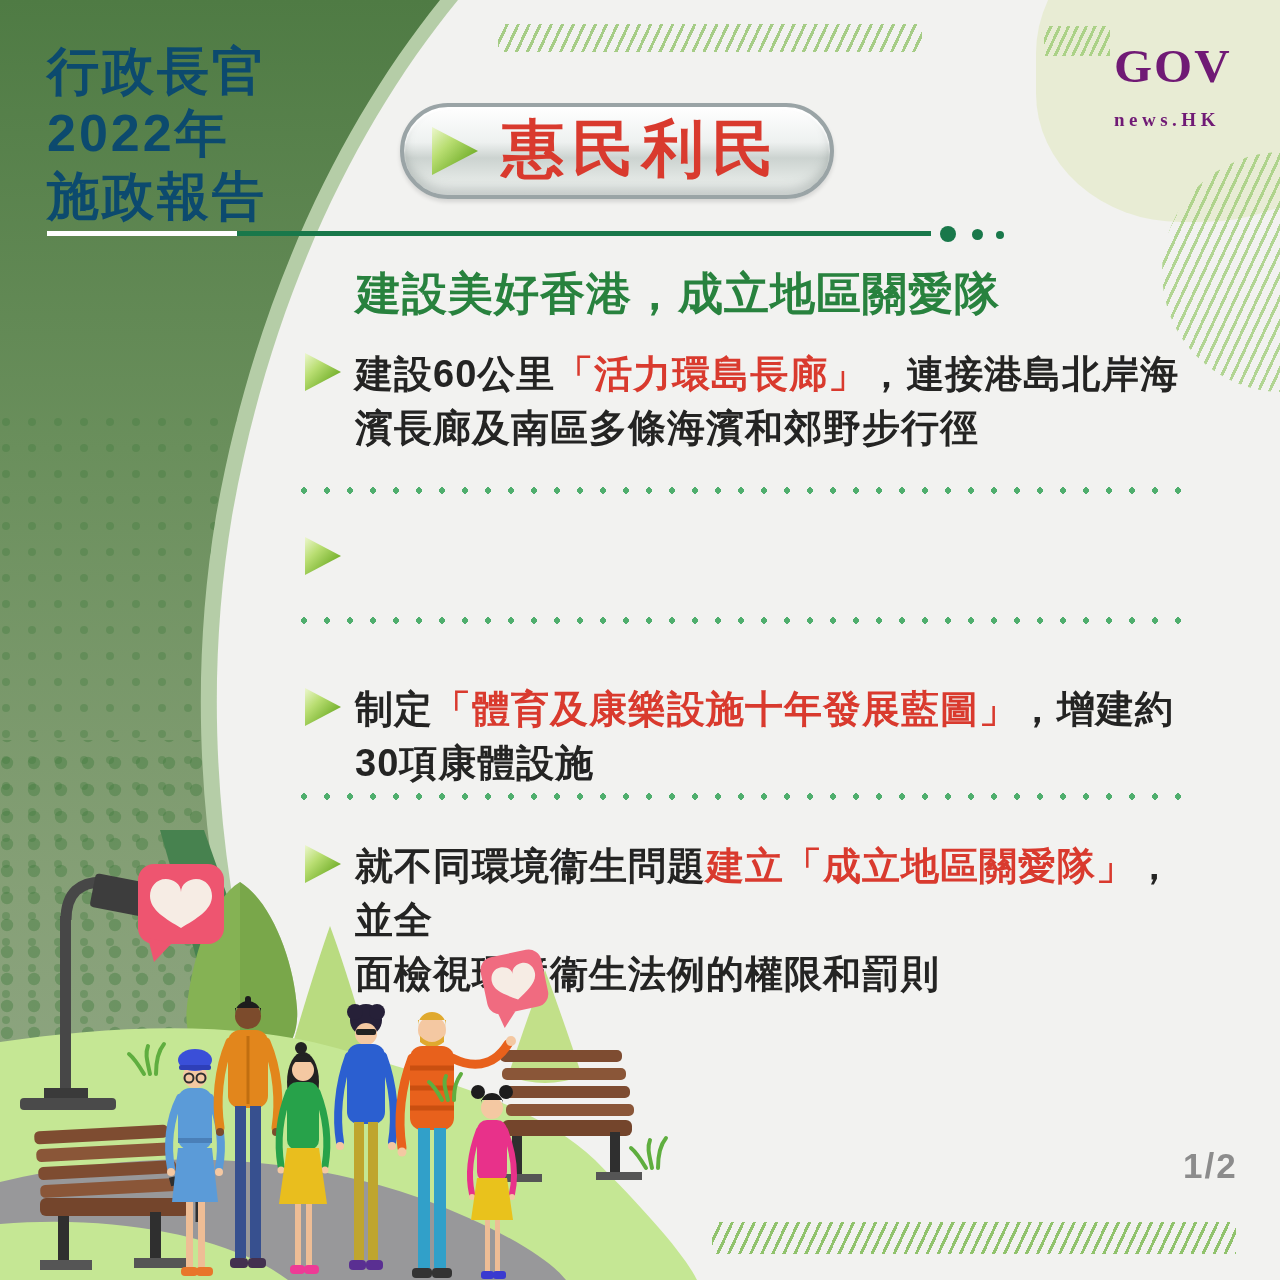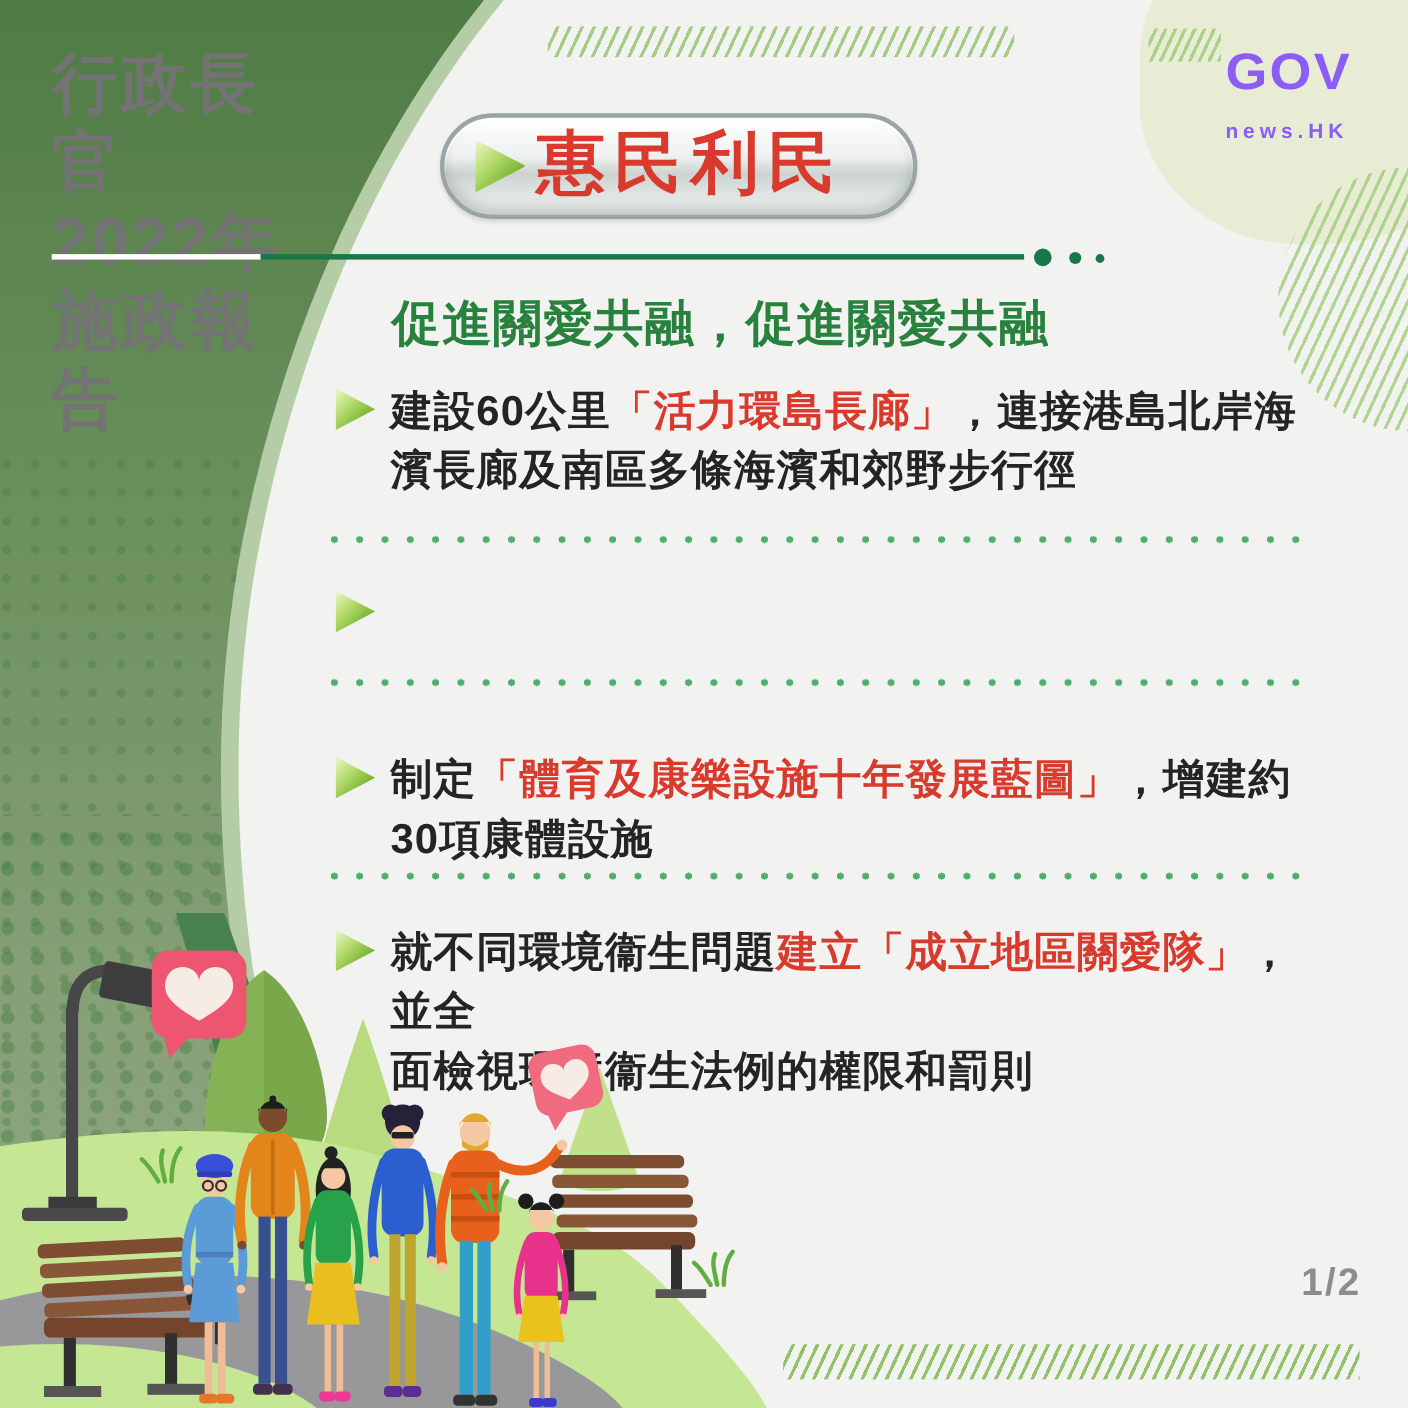--- a/index.html
+++ b/index.html
@@ -31,36 +31,36 @@
     opacity:.75;
   }
   .stripes-bottom{
     position:absolute;left:712px;top:1222px;width:524px;height:32px;
     background:repeating-linear-gradient(115deg,transparent 0 7px,#7fba55 7px 10px);
     opacity:.85;
   }
   
   .sidebar-title{
     position:absolute;left:47px;top:40px;width:240px;
-    color:#737373;font-size:60px;font-weight:bold;line-height:1.2;
+    color:#0c4a6e;font-size:52px;font-weight:bold;line-height:1.2;
     letter-spacing:3px;white-space:pre-line;
   }
   .rule-white{position:absolute;left:47px;top:231px;width:190px;height:5px;background:#ffffff;}
   .rule-green{position:absolute;left:237px;top:231px;width:694px;height:5px;background:#19784a;}
   .divider-dot{position:absolute;border-radius:50%;background:#19784a;}
   .dd1{left:940px;top:226px;width:16px;height:16px;}
   .dd2{left:972px;top:229px;width:11px;height:11px;}
   .dd3{left:996px;top:231px;width:8px;height:8px;}
   
   .badge{
     position:absolute;left:400px;top:103px;width:434px;height:96px;
     box-sizing:border-box;border:4px solid #9aa4a6;border-radius:52px;
     background:linear-gradient(180deg,#ffffff 0%,#eef1f0 40%,#ccd3d0 58%,#e2e7e4 82%,#f2f4f3 100%);
     box-shadow:inset 0 3px 2px rgba(255,255,255,.9), inset 0 -7px 10px rgba(118,130,126,.35), 0 3px 4px rgba(0,0,0,.12);
-    display:flex;align-items:center;padding-left:28px;gap:10px;
+    display:flex;align-items:center;padding-left:28px;gap:24px;
   }
   .play-arrow{
     width:46px;height:48px;flex:0 0 46px;
     background:linear-gradient(135deg,#edf7cf 0%,#b9de72 35%,#76b12e 75%,#5d9a1f 100%);
     clip-path:polygon(0 0,100% 50%,0 100%);
     filter:drop-shadow(1px 1px 0 rgba(150,190,110,.6));
   }
   .badge-label{
     font-size:62px;font-weight:bold;color:#d93a2e;letter-spacing:8px;line-height:1;
     padding-bottom:4px;
@@ -86,21 +86,21 @@
     letter-spacing:1px;white-space:pre-wrap;
   }
   .seg-red{color:#d93a2e;}
   .seg-dark{color:#242423;text-align:center;}
   .dotted-sep{
     position:absolute;left:300px;width:896px;height:9px;
     background-image:radial-gradient(circle 3.2px at 4px 4.5px,#4fae6d 98%,transparent);
     background-size:23px 9px;background-repeat:repeat-x;
   }
   
-  .gov-logo{position:absolute;left:1114px;top:42px;color:#8b5cf6;line-height:1;}
+  .gov-logo{position:absolute;left:1114px;top:42px;color:#701a75;line-height:1;font-family:Liberation Serif, serif;}
   .gov-line1{font-size:49px;font-weight:bold;letter-spacing:2px;transform:scaleY(.95);}
   .gov-line2{font-size:19px;font-weight:bold;letter-spacing:4.5px;margin-top:19px;}
   .page-number{
     position:absolute;left:1183px;top:1146px;
     font-size:35px;font-weight:bold;color:#8c8c8c;letter-spacing:2px;text-align:right;
   }
   
   #scene-svg{position:absolute;left:0;top:830px;pointer-events:none;}
 </style>
 </head>
@@ -145,21 +145,21 @@
 <div class="rule-green"></div>
 <span class="divider-dot dd1"></span>
 <span class="divider-dot dd2"></span>
 <span class="divider-dot dd3"></span>
 
 <div class="badge">
   <span class="play-arrow"></span>
   <span class="badge-label">惠民利民</span>
 </div>
 
-<div class="subtitle">促進關愛共融，促進關愛共融</div>
+<div class="subtitle">建設美好香港，成立地區關愛隊</div>
 
 <div class="bullet-row" style="top:348px">
   <span class="bullet-arrow"></span>
   <span class="bullet-text"><span class="seg-dark">建設60公里</span><span class="seg-red">「活力環島長廊」</span><span class="seg-dark">，連接港島北岸海
 濱長廊及南區多條海濱和郊野步行徑</span></span>
 </div>
 <div class="dotted-sep" style="top:486px"></div>
 
 <div class="bullet-row" style="top:532px">
   <span class="bullet-arrow"></span>

